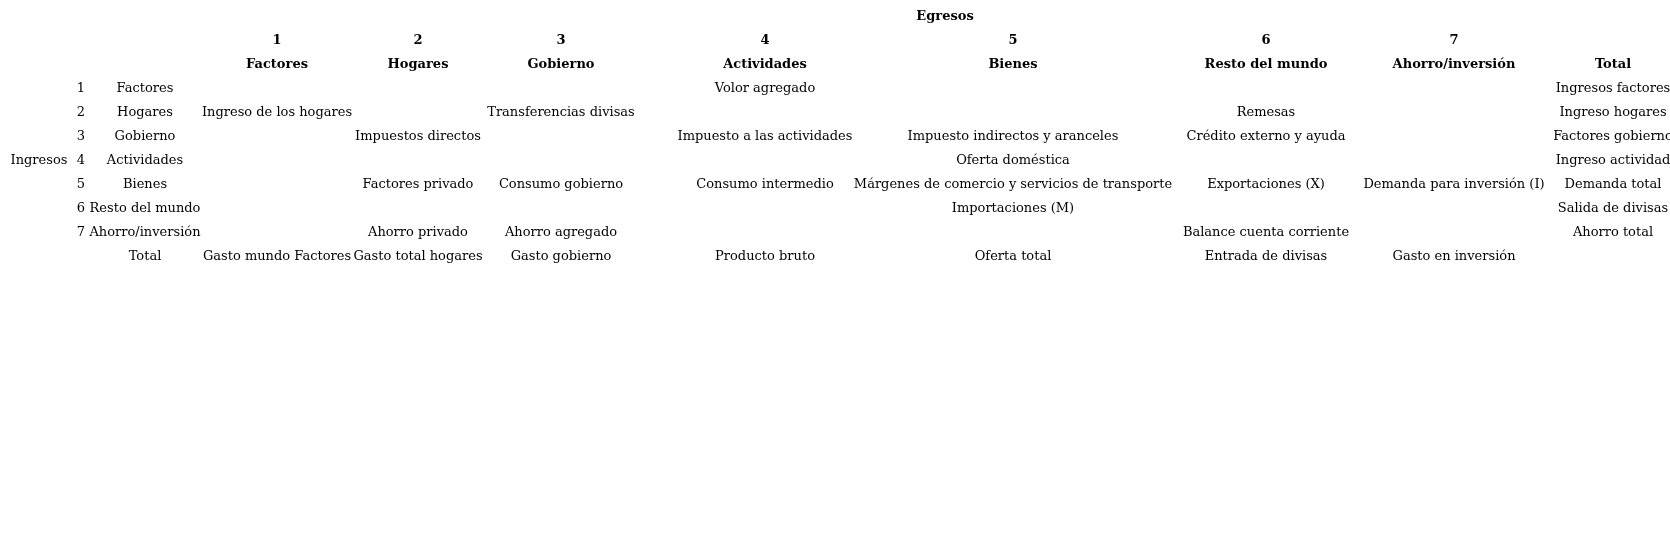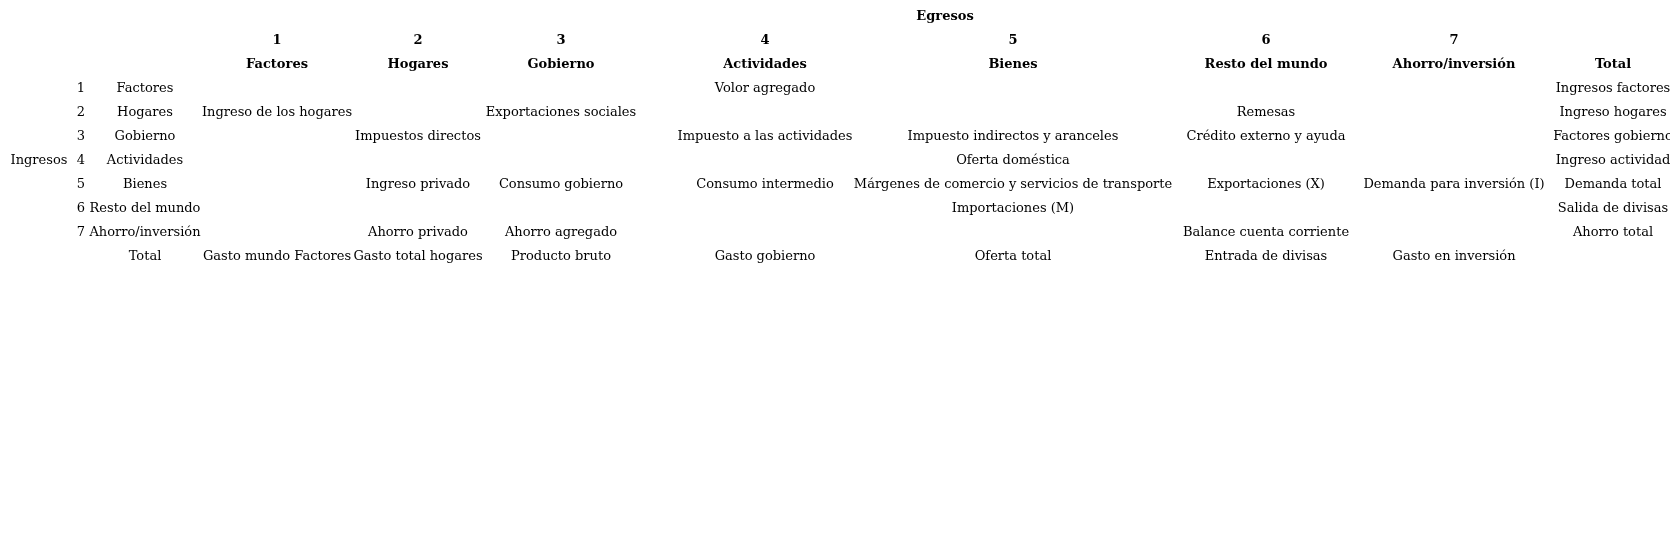--- a/index.html
+++ b/index.html
@@ -64,21 +64,21 @@
       <div class="cell"></div>
       <div class="cell">Volor agregado</div>
       <div class="cell"></div>
       <div class="cell"></div>
       <div class="cell"></div>
       <div class="cell total-col">Ingresos factores</div>
       <div class="cell">2</div>
       <div class="cell">Hogares</div>
       <div class="cell">Ingreso de los hogares</div>
       <div class="cell"></div>
-      <div class="cell">Exportaciones sociales</div>
+      <div class="cell">Transferencias divisas</div>
       <div class="cell"></div>
       <div class="cell"></div>
       <div class="cell">Remesas</div>
       <div class="cell"></div>
       <div class="cell total-col">Ingreso hogares</div>
       <div class="cell">3</div>
       <div class="cell">Gobierno</div>
       <div class="cell"></div>
       <div class="cell">Impuestos directos</div>
       <div class="cell"></div>
@@ -93,21 +93,21 @@
       <div class="cell"></div>
       <div class="cell"></div>
       <div class="cell"></div>
       <div class="cell">Oferta doméstica</div>
       <div class="cell"></div>
       <div class="cell"></div>
       <div class="cell total-col">Ingreso actividad</div>
       <div class="cell">5</div>
       <div class="cell">Bienes</div>
       <div class="cell"></div>
-      <div class="cell">Ingreso privado</div>
+      <div class="cell">Factores privado</div>
       <div class="cell">Consumo gobierno</div>
       <div class="cell">Consumo intermedio</div>
       <div class="cell">Márgenes de comercio y servicios de transporte</div>
       <div class="cell">Exportaciones (X)</div>
       <div class="cell">Demanda para inversión (I)</div>
       <div class="cell total-col">Demanda total</div>
       <div class="cell">6</div>
       <div class="cell">Resto del mundo</div>
       <div class="cell"></div>
       <div class="cell"></div>
@@ -124,20 +124,20 @@
       <div class="cell">Ahorro agregado</div>
       <div class="cell"></div>
       <div class="cell"></div>
       <div class="cell">Balance cuenta corriente</div>
       <div class="cell"></div>
       <div class="cell total-col">Ahorro total</div>
       <div class="cell"></div>
       <div class="cell">Total</div>
       <div class="cell">Gasto mundo Factores</div>
       <div class="cell">Gasto total hogares</div>
+      <div class="cell">Gasto gobierno</div>
       <div class="cell">Producto bruto</div>
-      <div class="cell">Gasto gobierno</div>
       <div class="cell">Oferta total</div>
       <div class="cell">Entrada de divisas</div>
       <div class="cell">Gasto en inversión</div>
       <div class="cell total-col"></div>
     </div>
 </div>
 
 </body></html>

